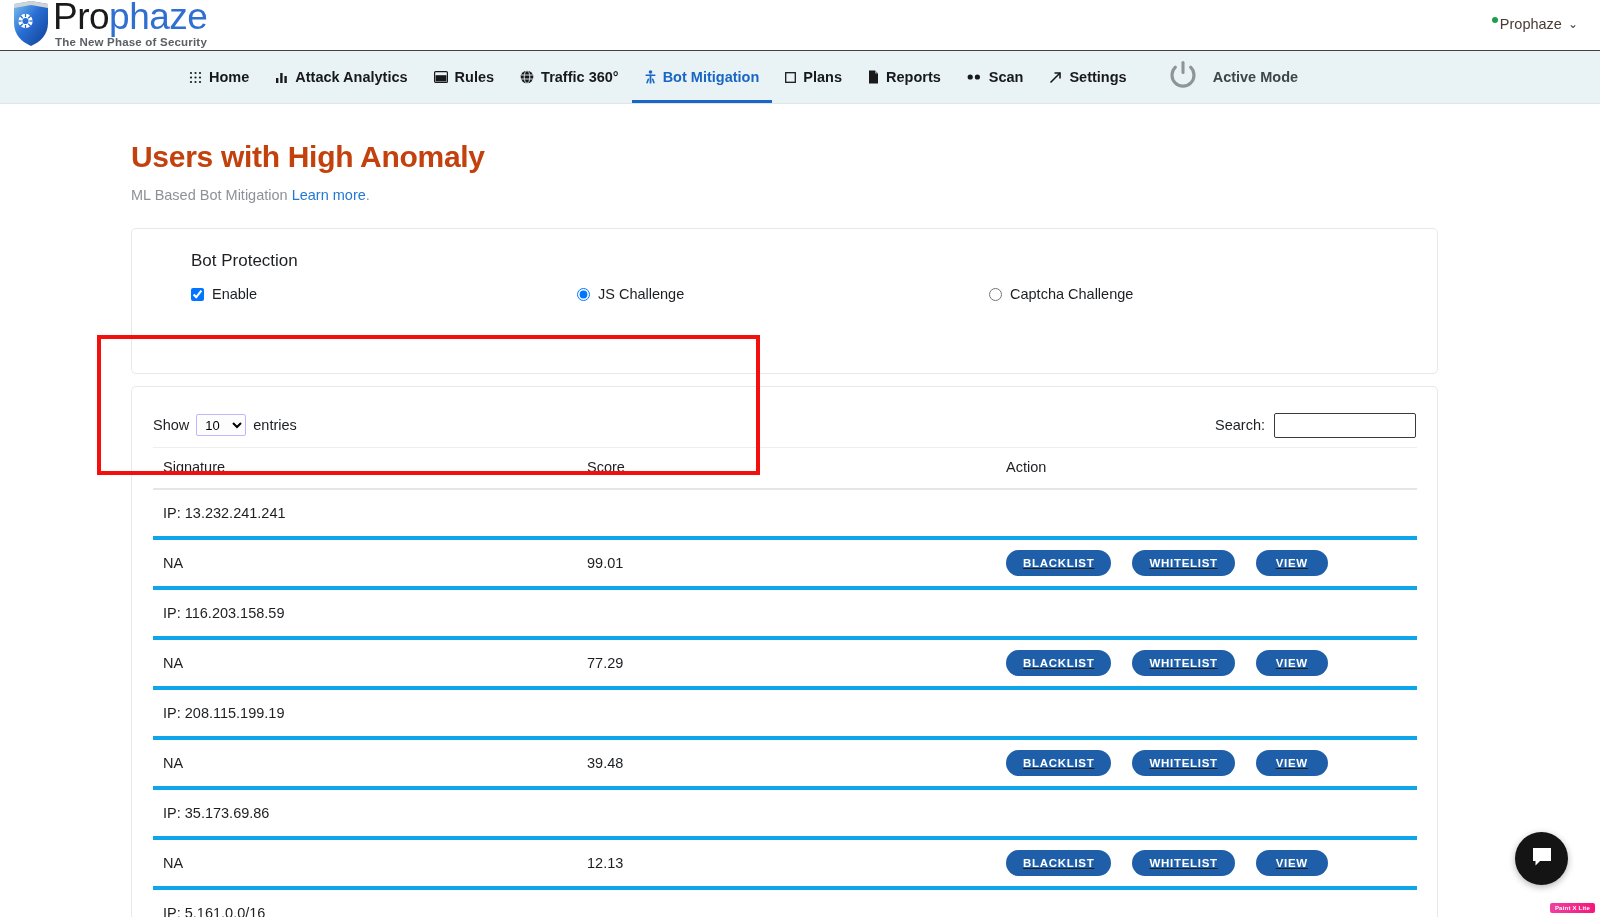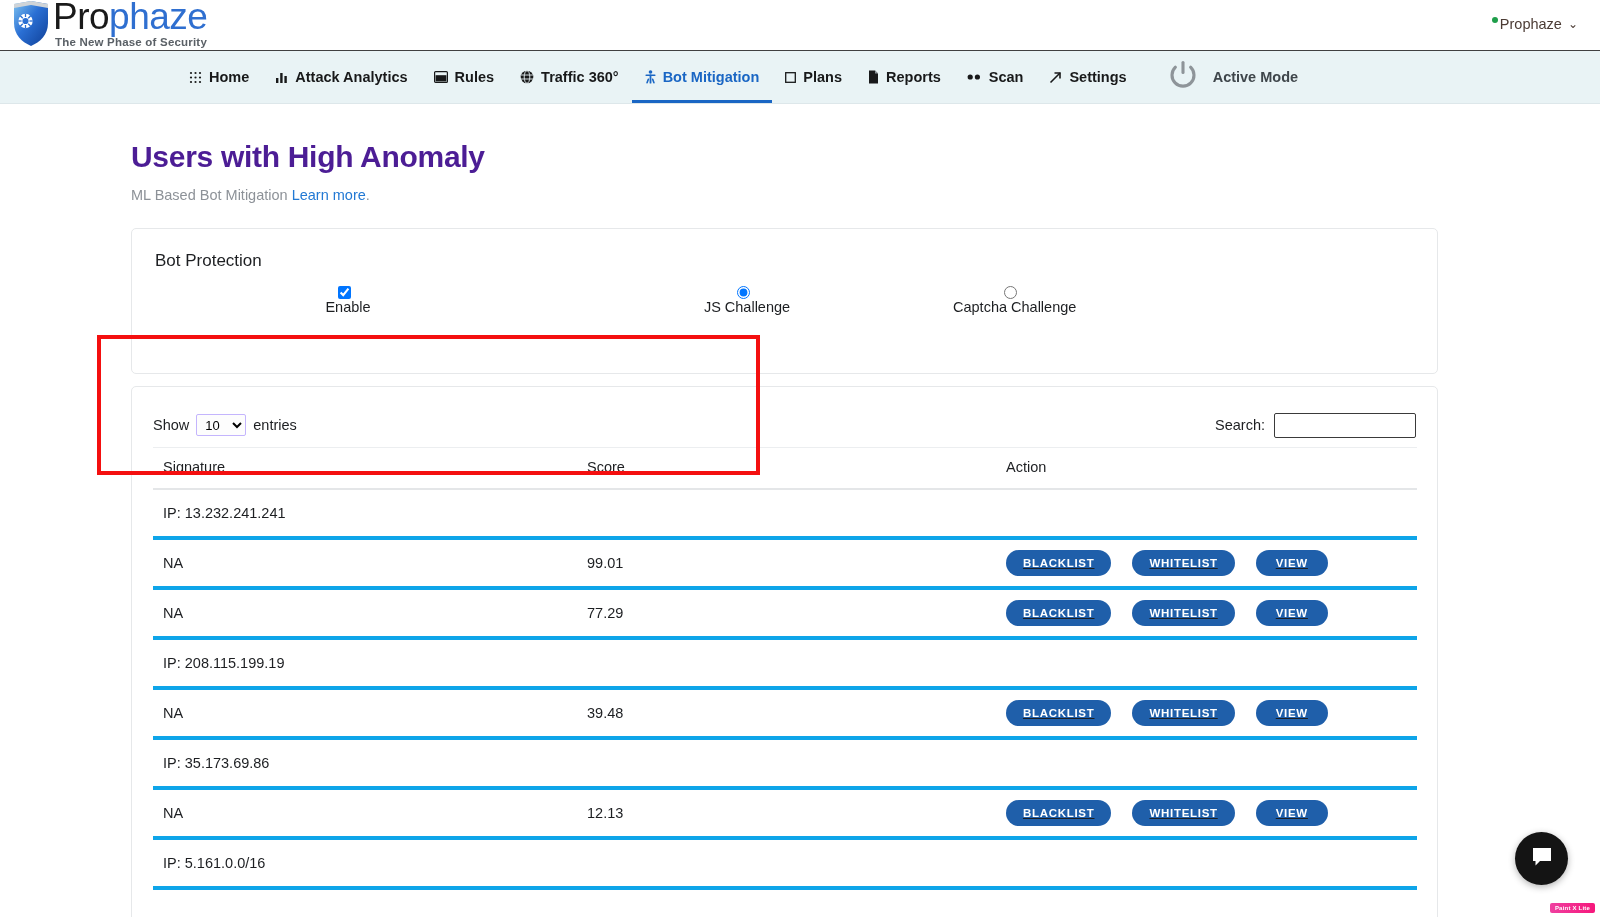--- a/index.html
+++ b/index.html
@@ -115,52 +115,52 @@
     margin-left: 26px;
     cursor: pointer;
   }
   .mode-label { font-size: 14.5px; font-weight: 700; color: #3f464b; }
 
   
   .page { padding: 36px 0 0 131px; position: relative; }
   .page-title {
     font-size: 30px;
     font-weight: 700;
-    color: #4c1d95;
+    color: #c2410c;
     letter-spacing: -0.3px;
     margin: 0;
   }
   .page-sub {
     margin-top: 13px;
     font-size: 14.5px;
     color: #8d9298;
   }
   .page-sub a { color: #2279d4; text-decoration: none; }
 
   
   .card {
     background: #fff;
     border: 1px solid #e6e8ea;
     border-radius: 5px;
     width: 1307px;
     margin-top: 25px;
   }
-  #protection-card { height: 146px; position: relative; }
+  #protection-card { height: 146px; position: relative; padding-left: 36px; }
   .card-title {
     font-size: 17px;
     color: #1d1f22;
     padding: 22px 0 0 23px;
   }
   .prot-row {
     display: flex;
     align-items: center;
     margin-top: 15px;
     padding-left: 23px;
   }
-  .opt { display: flex; align-items: center; cursor: pointer; font-size: 14.5px; color: #1d1f22; flex-direction: column; }
+  .opt { display: flex; align-items: center; cursor: pointer; font-size: 14.5px; color: #1d1f22; }
   .opt input { margin: 0 8px 0 0; cursor: pointer; }
   .opt.enable { width: 386px; }
   .opt.js { width: 412px; }
 
   .redbox {
     position: absolute;
     left: 97px;
     top: 231px;
     width: 663px;
     height: 140px;
@@ -487,20 +487,23 @@
           <td>99.01</td>
           <td>
             <div class="btns">
               <button class="pill">BLACKLIST</button>
               <button class="pill">WHITELIST</button>
               <button class="pill view">VIEW</button>
             </div>
           </td>
         </tr>
 
+        <tr class="ip-row">
+          <td colspan="3">IP: 116.203.158.59</td>
+        </tr>
         <tr class="data-row">
           <td>NA</td>
           <td>77.29</td>
           <td>
             <div class="btns">
               <button class="pill">BLACKLIST</button>
               <button class="pill">WHITELIST</button>
               <button class="pill view">VIEW</button>
             </div>
           </td>

